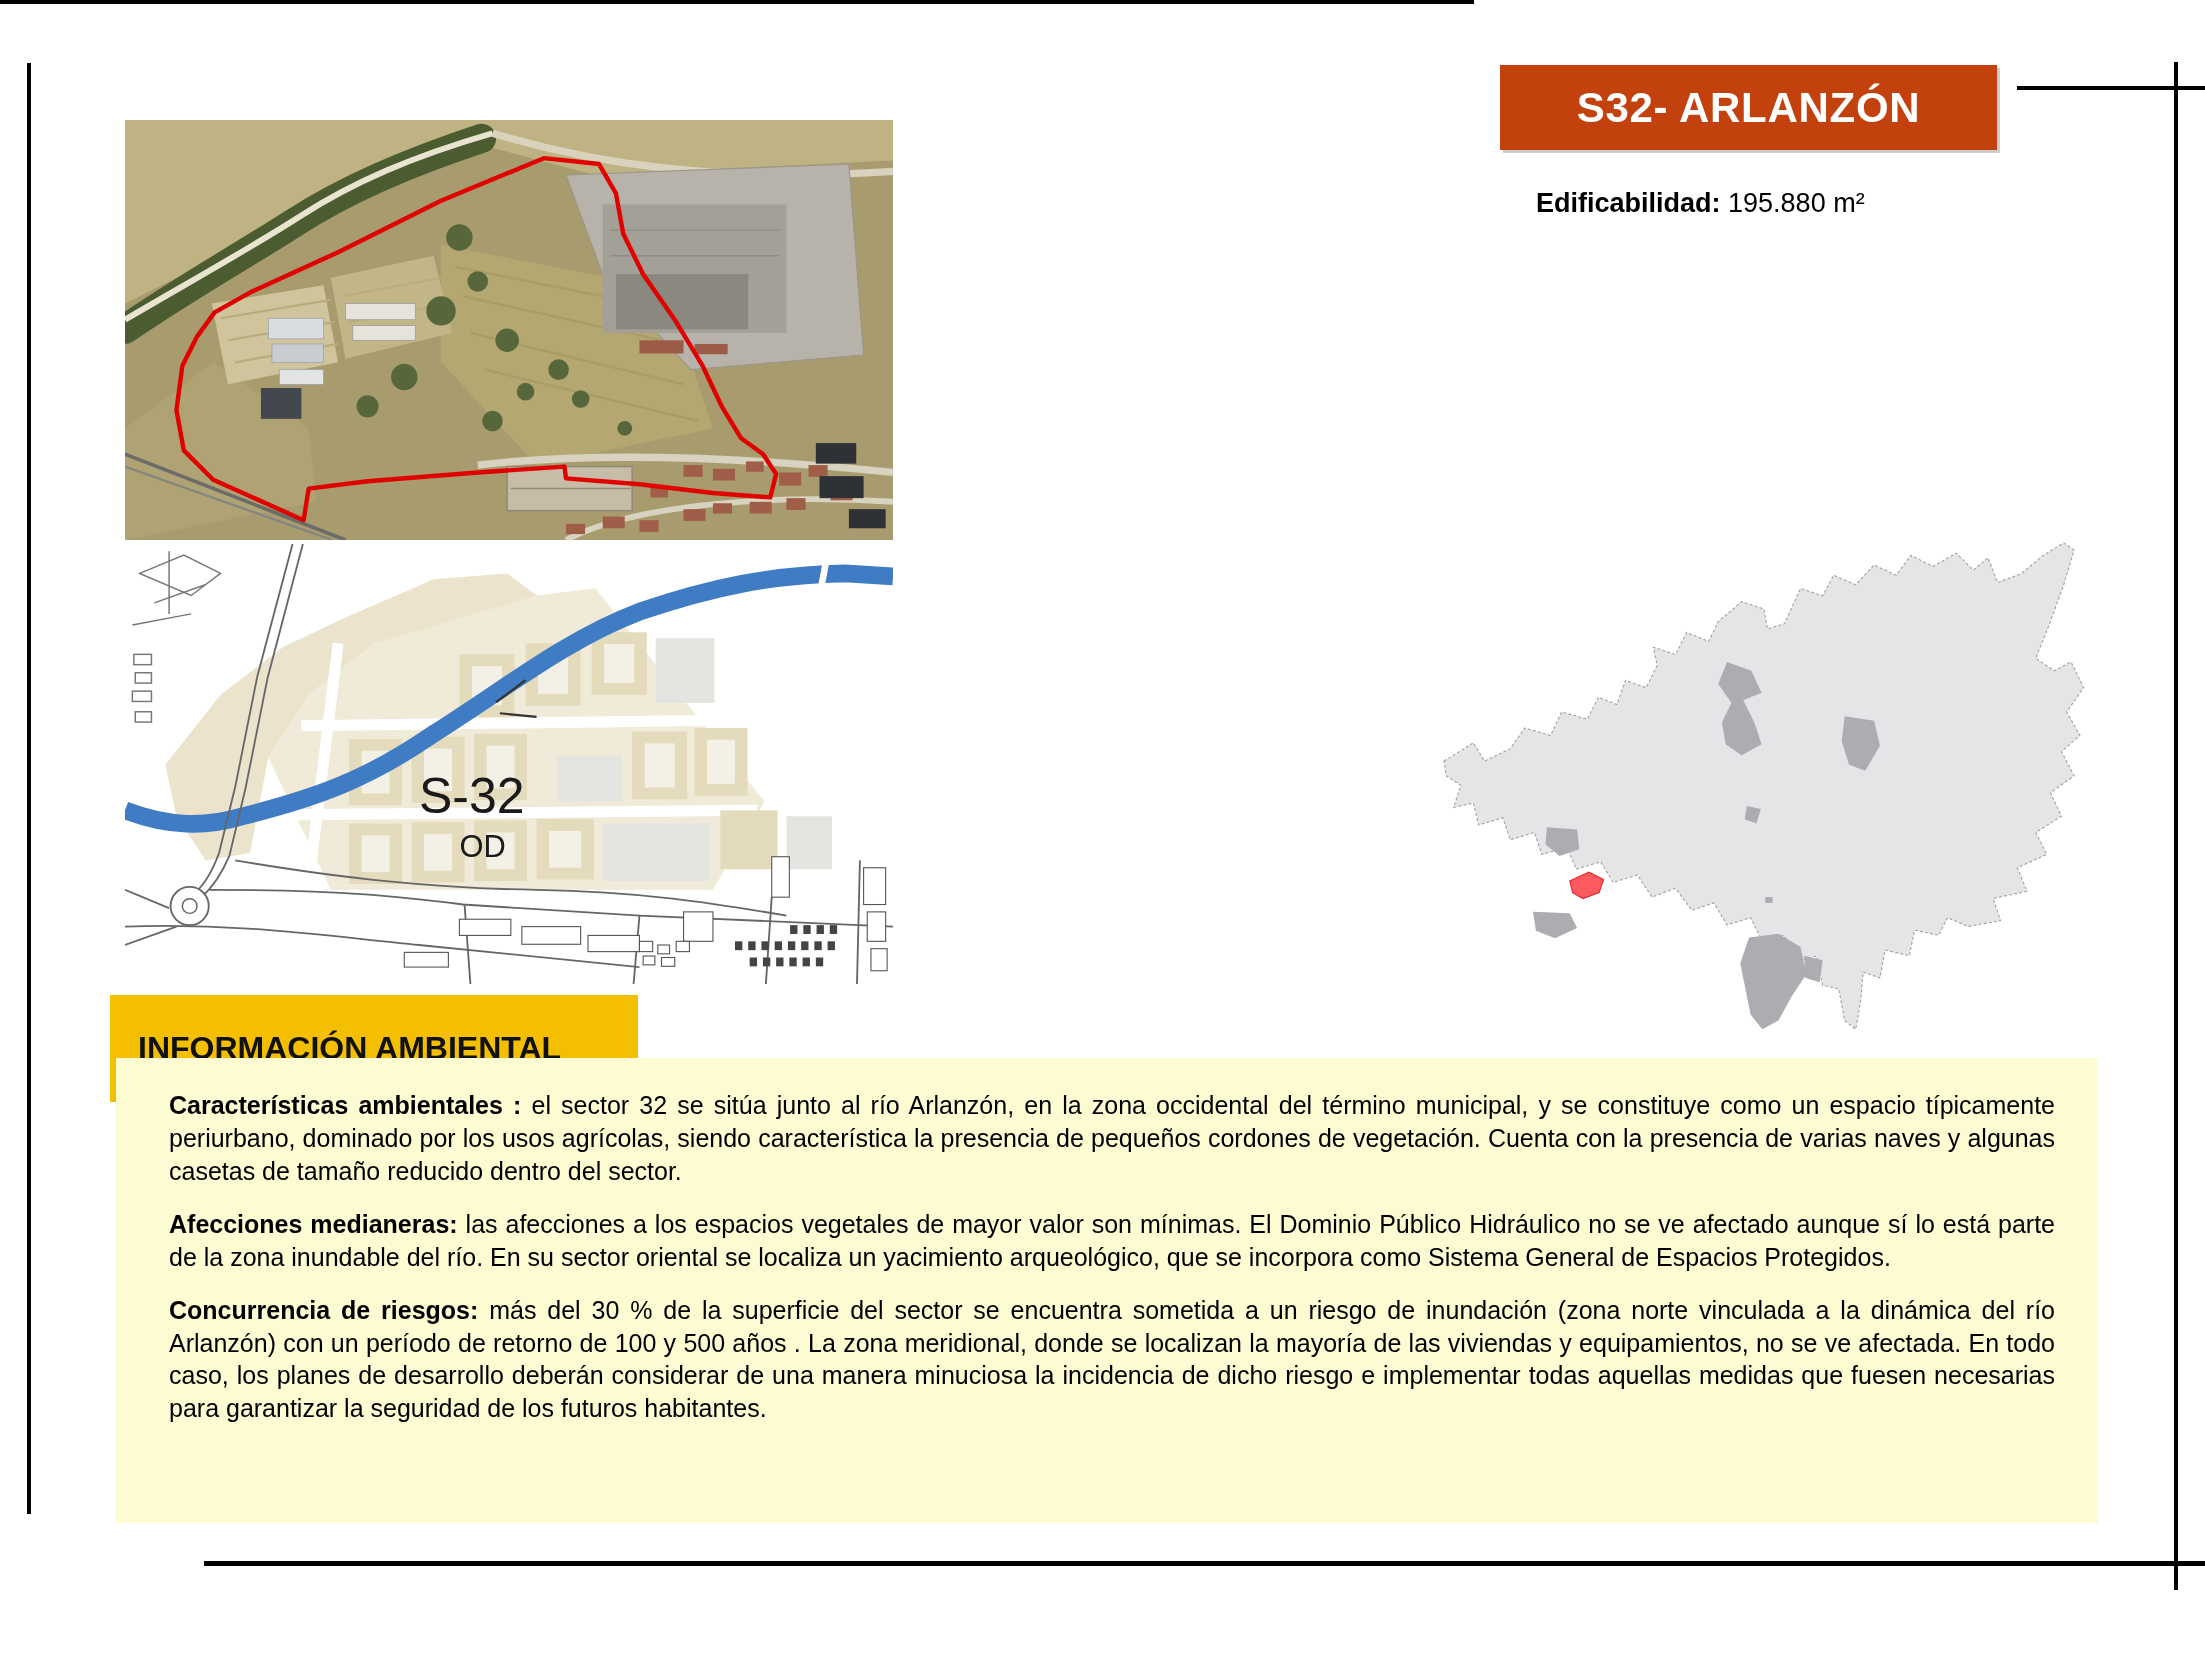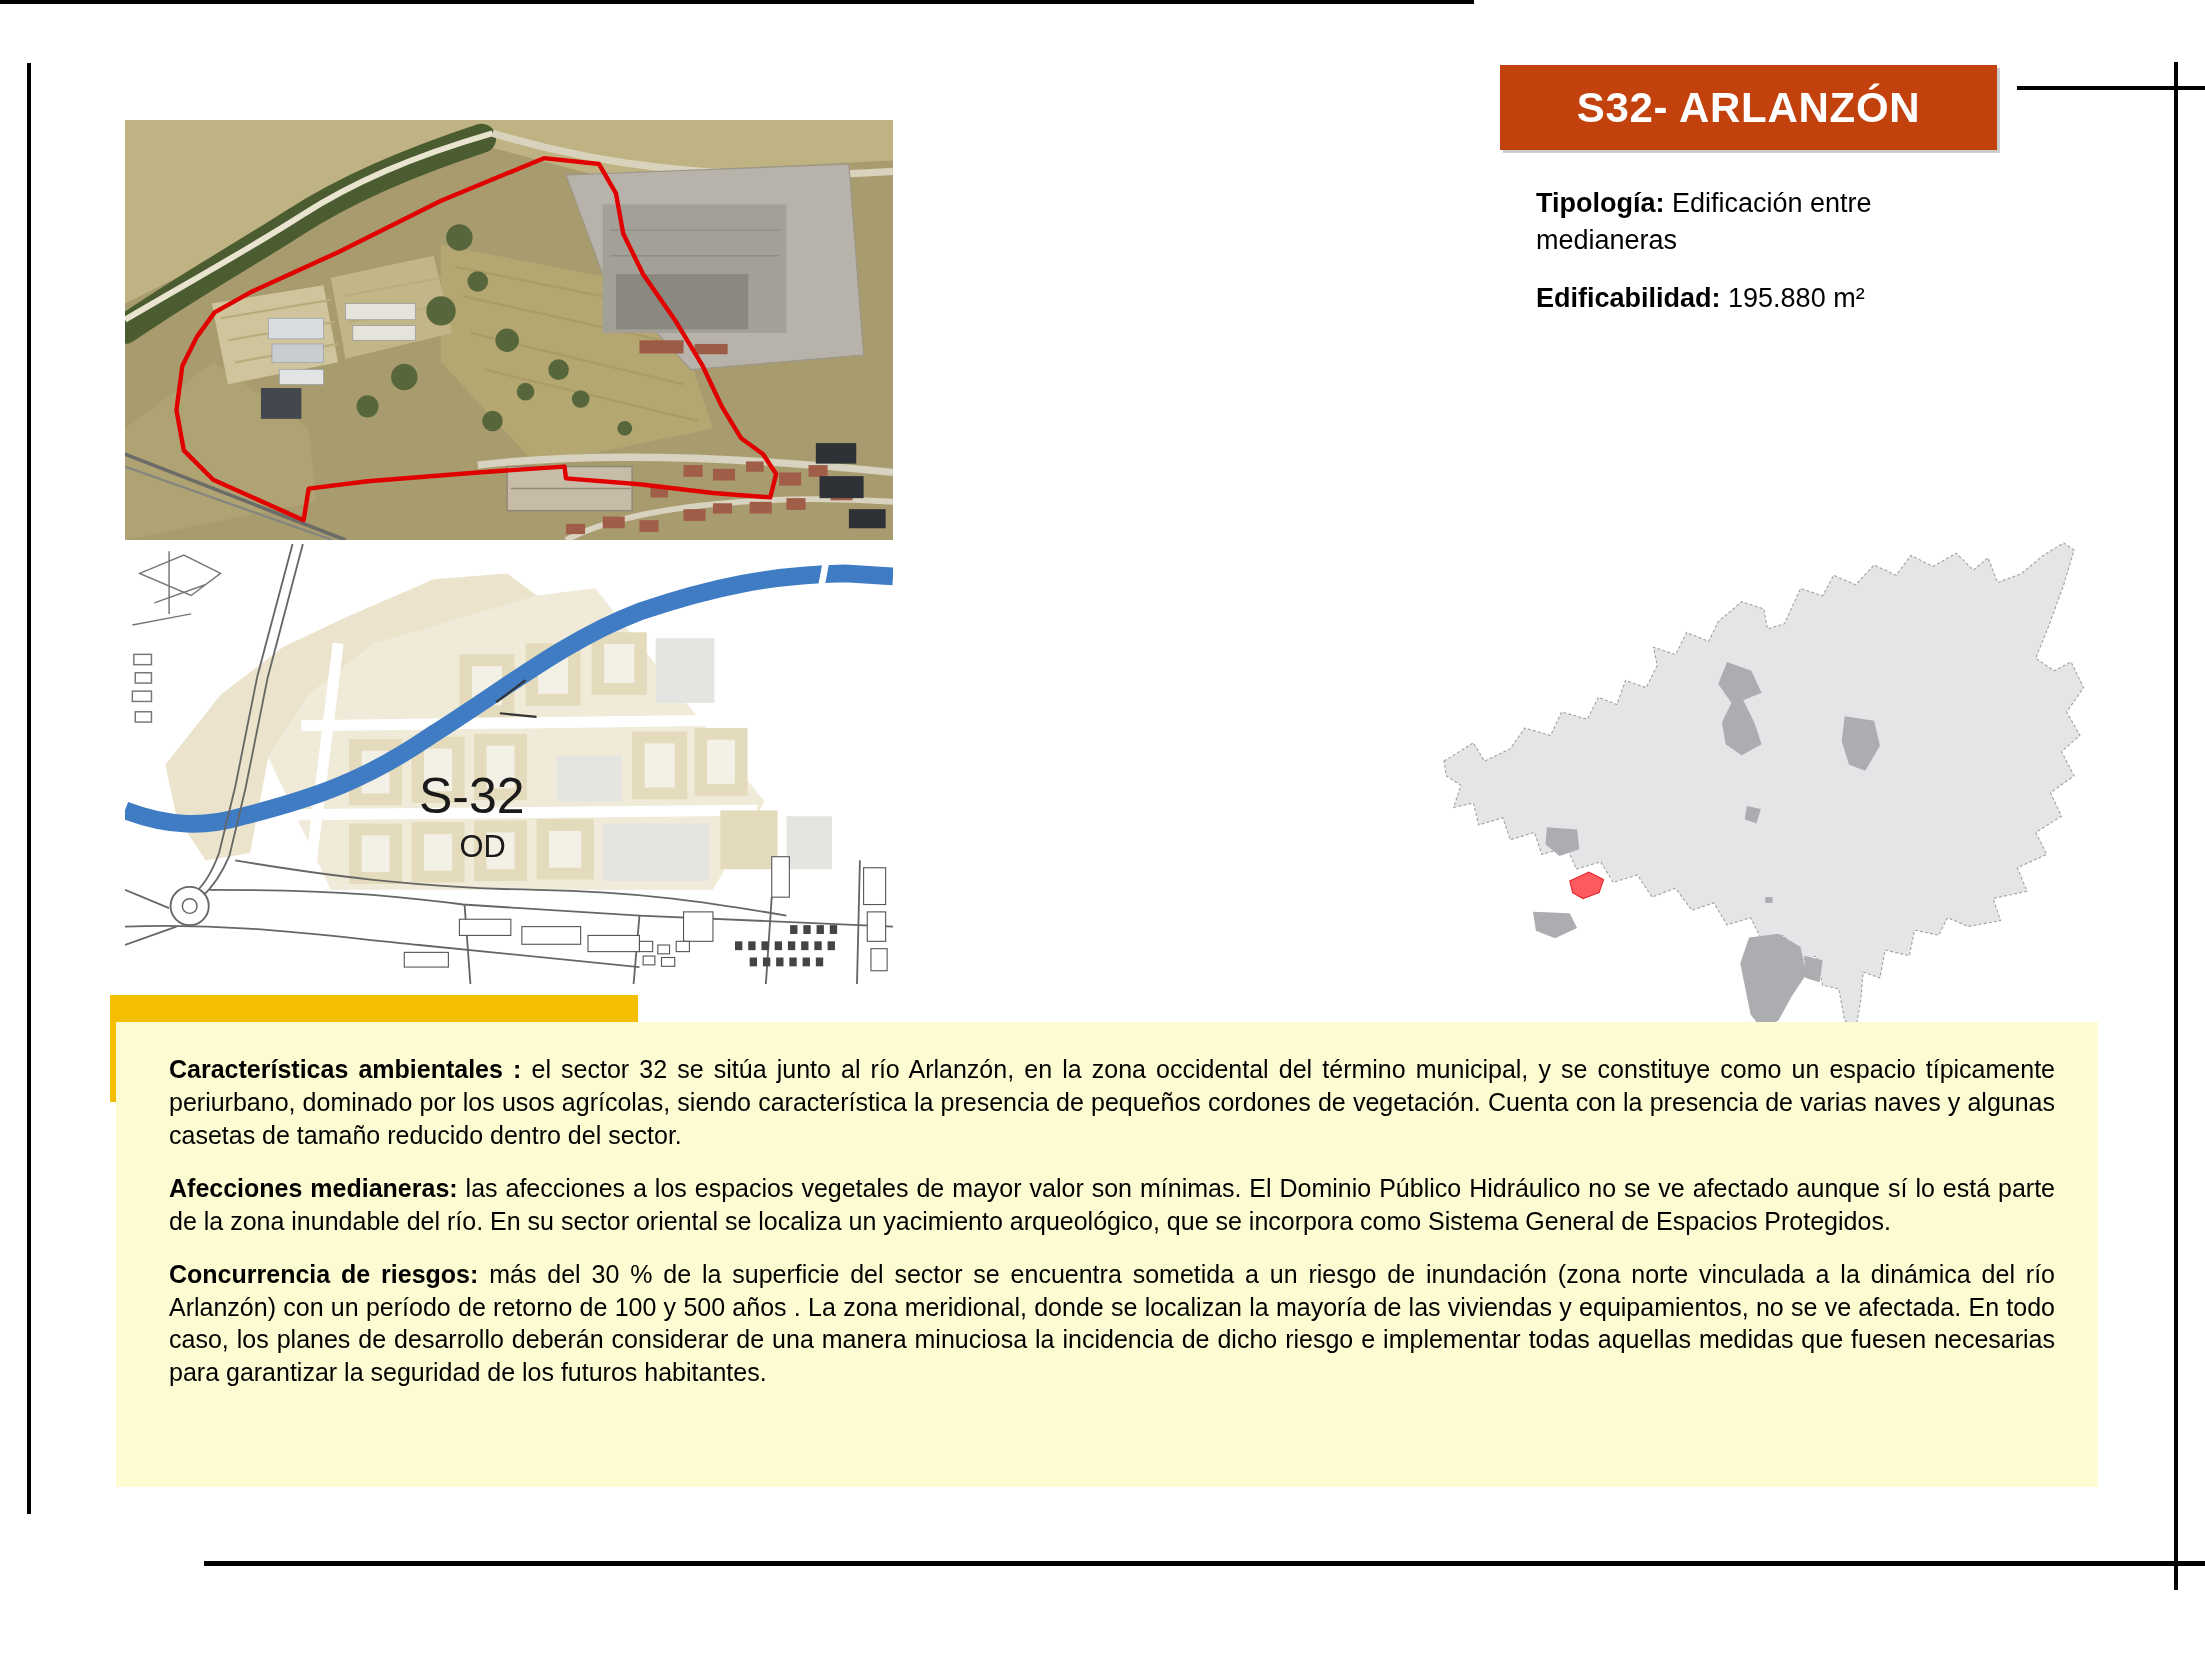--- a/index.html
+++ b/index.html
@@ -34,21 +34,21 @@
   .muni{position:absolute;left:1433px;top:515px;width:691px;height:529px;margin:0;}
   figure svg{display:block;width:100%;height:100%;}
 
   .gold-header{
     position:absolute;left:110px;top:995px;width:528px;height:107px;
     background:#F3BF00;display:flex;align-items:center;
     font-size:32px;font-weight:bold;color:#111;padding-left:28px;box-sizing:border-box;
   }
 
   .env-box{
-    position:absolute;left:116px;top:1022px;width:1982px;height:465px;
+    position:absolute;left:116px;top:1058px;width:1982px;height:465px;
     background:#FCFBD1;box-sizing:border-box;
     padding:31px 43px 0 53px;
     font-size:25px;line-height:1.31;text-align:justify;
   }
   .env-box p{margin:0 0 20.6px 0;}
   .env-box b{font-weight:bold;}
 
   .plan-label-main{font-size:68px;fill:#1a1a1a;font-family:"Liberation Sans",sans-serif;}
   .plan-label-sub{font-size:42px;fill:#1a1a1a;font-family:"Liberation Sans",sans-serif;}
 </style>
@@ -59,21 +59,20 @@
 <div class="rule" id="rule-top-right"></div>
 <div class="rule" id="rule-left"></div>
 <div class="rule" id="rule-right"></div>
 <div class="rule" id="rule-bottom"></div>
 
 <div class="title-box">
   <span>S32- ARLANZÓN</span>
 </div>
 
 <div class="info-block">
-  <p><b>Tipología:</b> <span>Edificación entre medianeras</span></p>
   <p><b>Edificabilidad:</b> <span>195.880 m²</span></p>
 </div>
 
 <figure class="aerial">
 <svg viewBox="0 0 1045 572" preserveAspectRatio="none">
   <rect width="1045" height="572" fill="#A89B6E"></rect>
   <polygon points="0,0 1045,0 1045,55 640,75 470,30 260,120 0,250" fill="#C0B383"></polygon>
   <polygon points="0,420 120,330 250,420 260,520 0,572 0,430" fill="#AFA273"></polygon>
   <polygon points="430,170 660,215 760,300 800,420 560,470 430,330" fill="#B5A771"></polygon>
   <path d="M 450,200 L 700,250 M 460,240 L 730,300 M 470,290 L 760,360 M 490,340 L 780,410" stroke="#A2955F" stroke-width="3" fill="none" opacity="0.6"></path>

